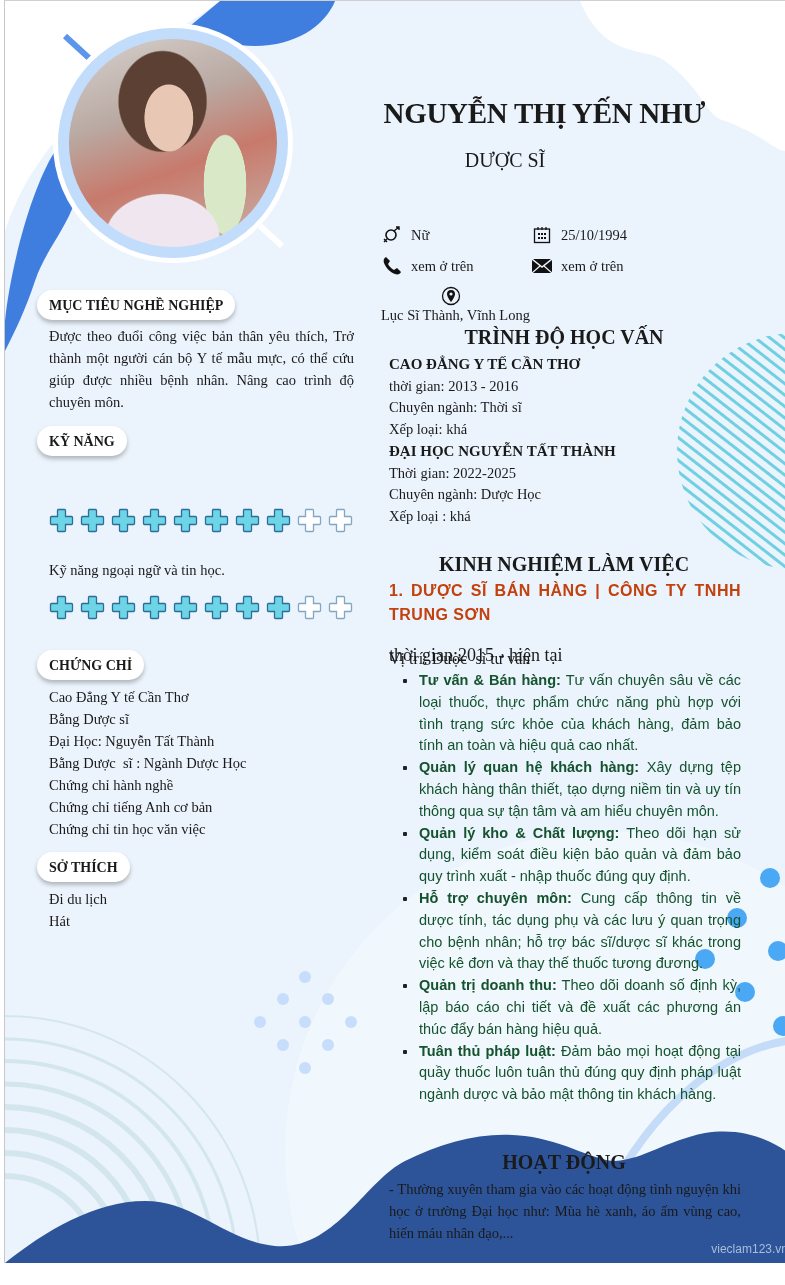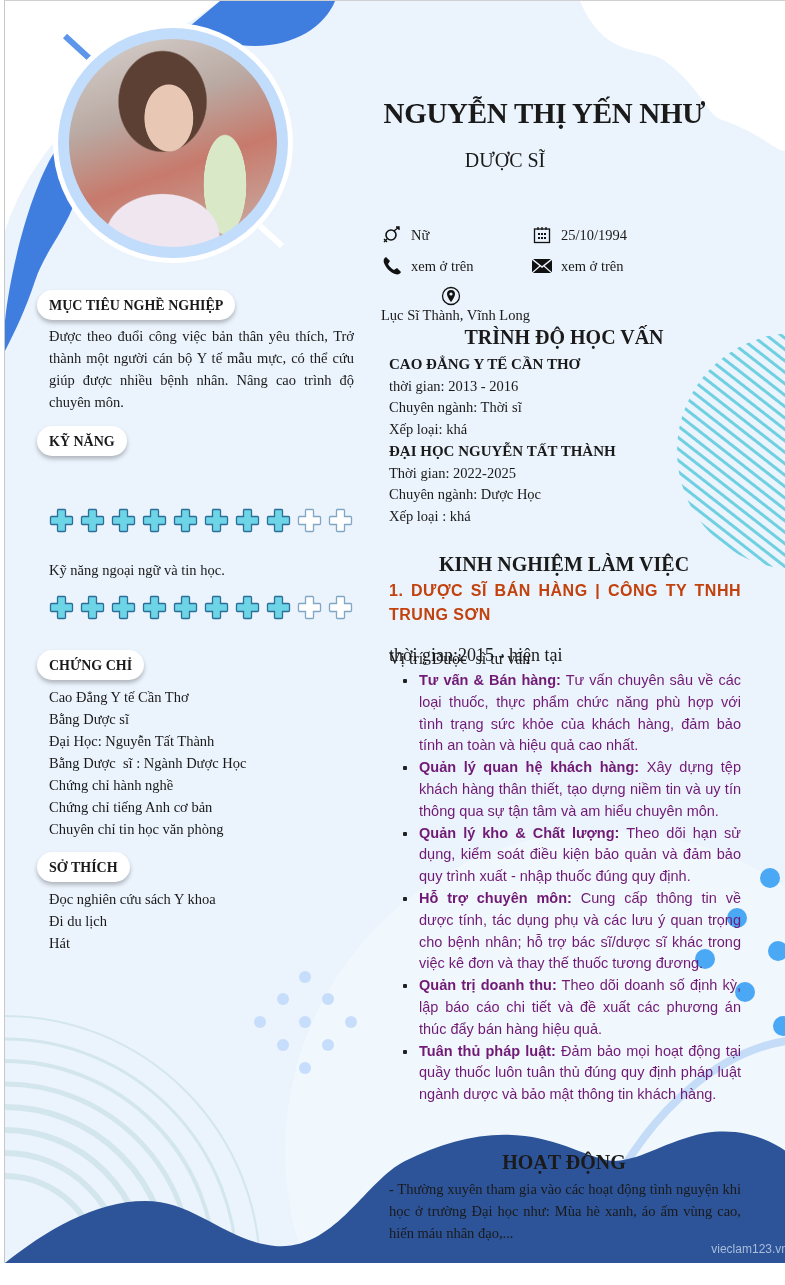--- a/index.html
+++ b/index.html
@@ -30,21 +30,21 @@
   .ltext { position:absolute; left:44px; width:305px; font-size:14.5px; line-height:22px; }
   .justify { text-align:justify; }
   .stars { position:absolute; left:44px; display:flex; gap:6px; }
   .star { width:25px; height:25px; }
 
   
   .rhead { position:absolute; left:384px; width:350px; text-align:center; font-size:20px; font-weight:bold; }
   .rtext { position:absolute; left:384px; width:352px; font-size:14.5px; line-height:21.7px; }
   .bold-school { font-weight:bold; font-size:15px; }
   .jobtitle { position:absolute; left:384px; top:578px; width:352px; font-family:"Liberation Sans", sans-serif; font-weight:bold; font-size:16px; line-height:24px; color:#c2410c; letter-spacing:0.5px; text-align:justify; }
-  .duty { position:absolute; left:414px; top:669px; width:322px; margin:0; padding:0; list-style:none; font-family:"Liberation Sans", sans-serif; font-size:14.5px; line-height:21.8px; color:#701a75; }
+  .duty { position:absolute; left:414px; top:669px; width:322px; margin:0; padding:0; list-style:none; font-family:"Liberation Sans", sans-serif; font-size:14.5px; line-height:21.8px; color:#14532d; }
   .duty li { position:relative; text-align:justify; }
   .duty li::before { content:""; position:absolute; left:-16px; top:9px; width:4px; height:4px; background:#222; border-radius:1px; }
   .activities { position:absolute; left:384px; top:1177px; width:352px; font-size:14.5px; line-height:22px; text-align:justify; }
   .watermark { position:absolute; right:-2px; top:1241px; font-family:"Liberation Sans", sans-serif; font-size:12px; color:#a9bddb; }
 </style>
 </head>
 <body>
 
 <div class="page">
 
@@ -245,26 +245,25 @@
     </div>
 
   <div class="pill" style="top:649px;">CHỨNG CHỈ</div>
   <div class="ltext" style="top:685px;">
     <div>Cao Đẳng Y tế Cần Thơ</div>
     <div>Bằng Dược sĩ</div>
     <div>Đại Học: Nguyễn Tất Thành</div>
     <div style="white-space:pre;">Bằng Dược  sĩ : Ngành Dược Học</div>
     <div>Chứng chỉ hành nghề</div>
     <div>Chứng chỉ tiếng Anh cơ bản</div>
-    <div>Chuyên chỉ tin học văn phòng</div>
+    <div>Chứng chỉ tin học văn việc</div>
   </div>
 
   <div class="pill" style="top:851px;">SỞ THÍCH</div>
   <div class="ltext" style="top:887px;">
-    <div>Đọc nghiên cứu sách Y khoa</div>
     <div>Đi du lịch</div>
     <div>Hát</div>
   </div>
 
   <div class="rhead" style="top:325px;">TRÌNH ĐỘ HỌC VẤN</div>
   <div class="rtext" style="top:353px;">
     <div class="bold-school">CAO ĐẲNG Y TẾ CẦN THƠ</div>
     <div>thời gian: 2013 - 2016</div>
     <div>Chuyên ngành: Thời sĩ</div>
     <div>Xếp loại: khá</div>

